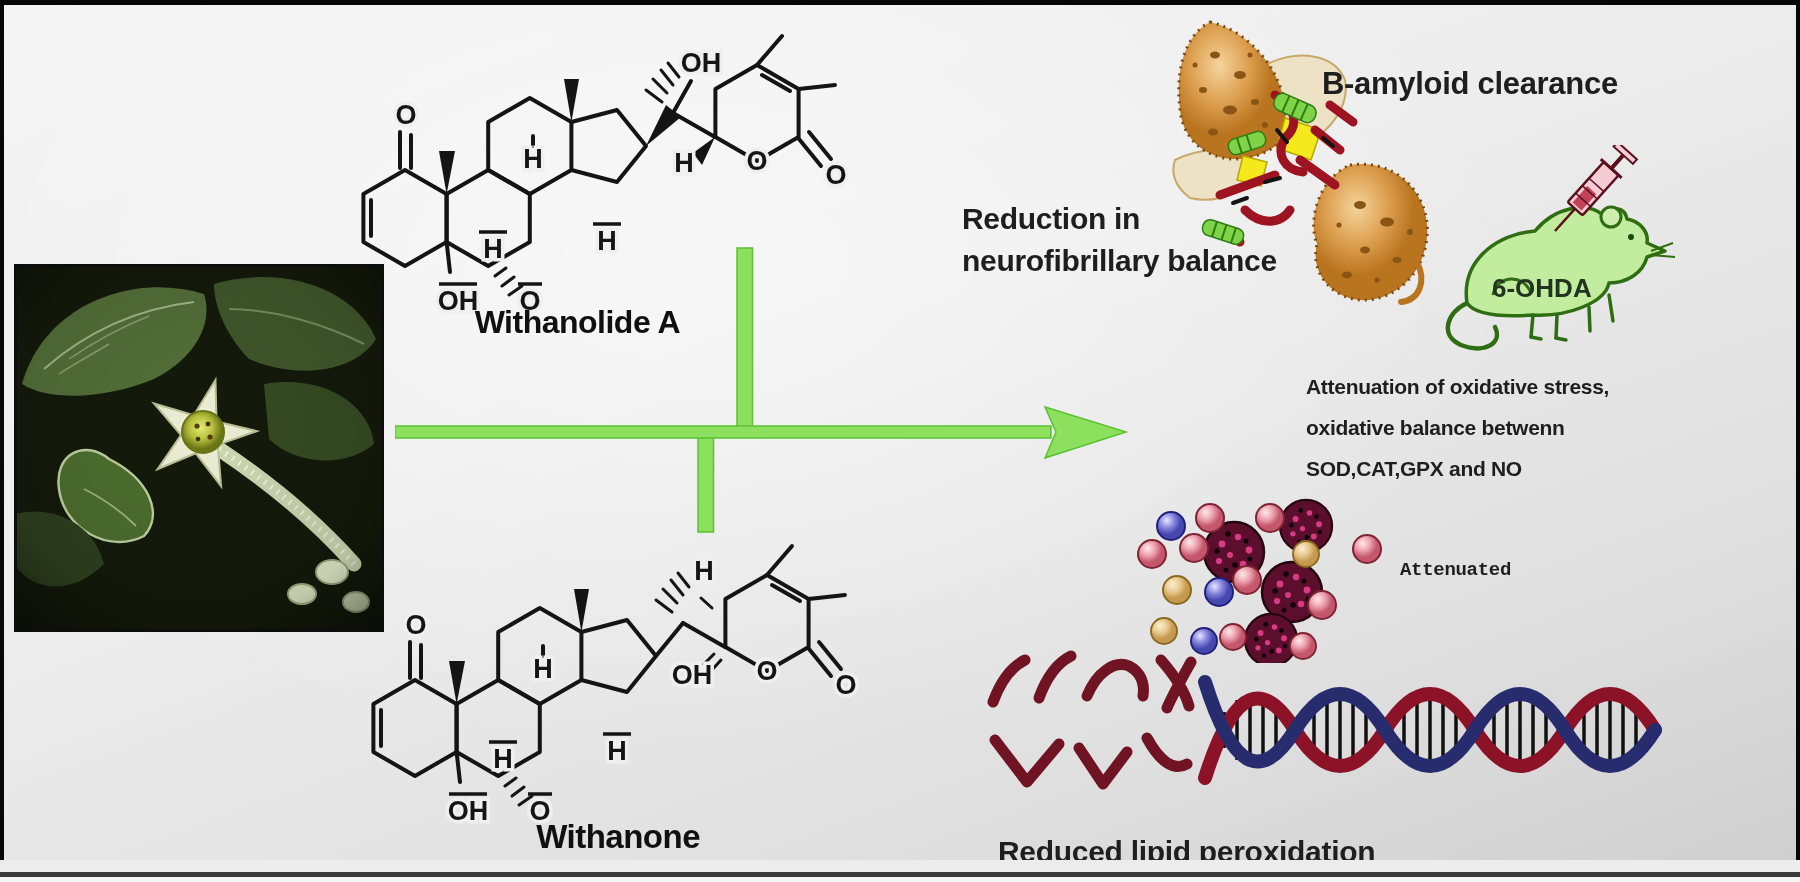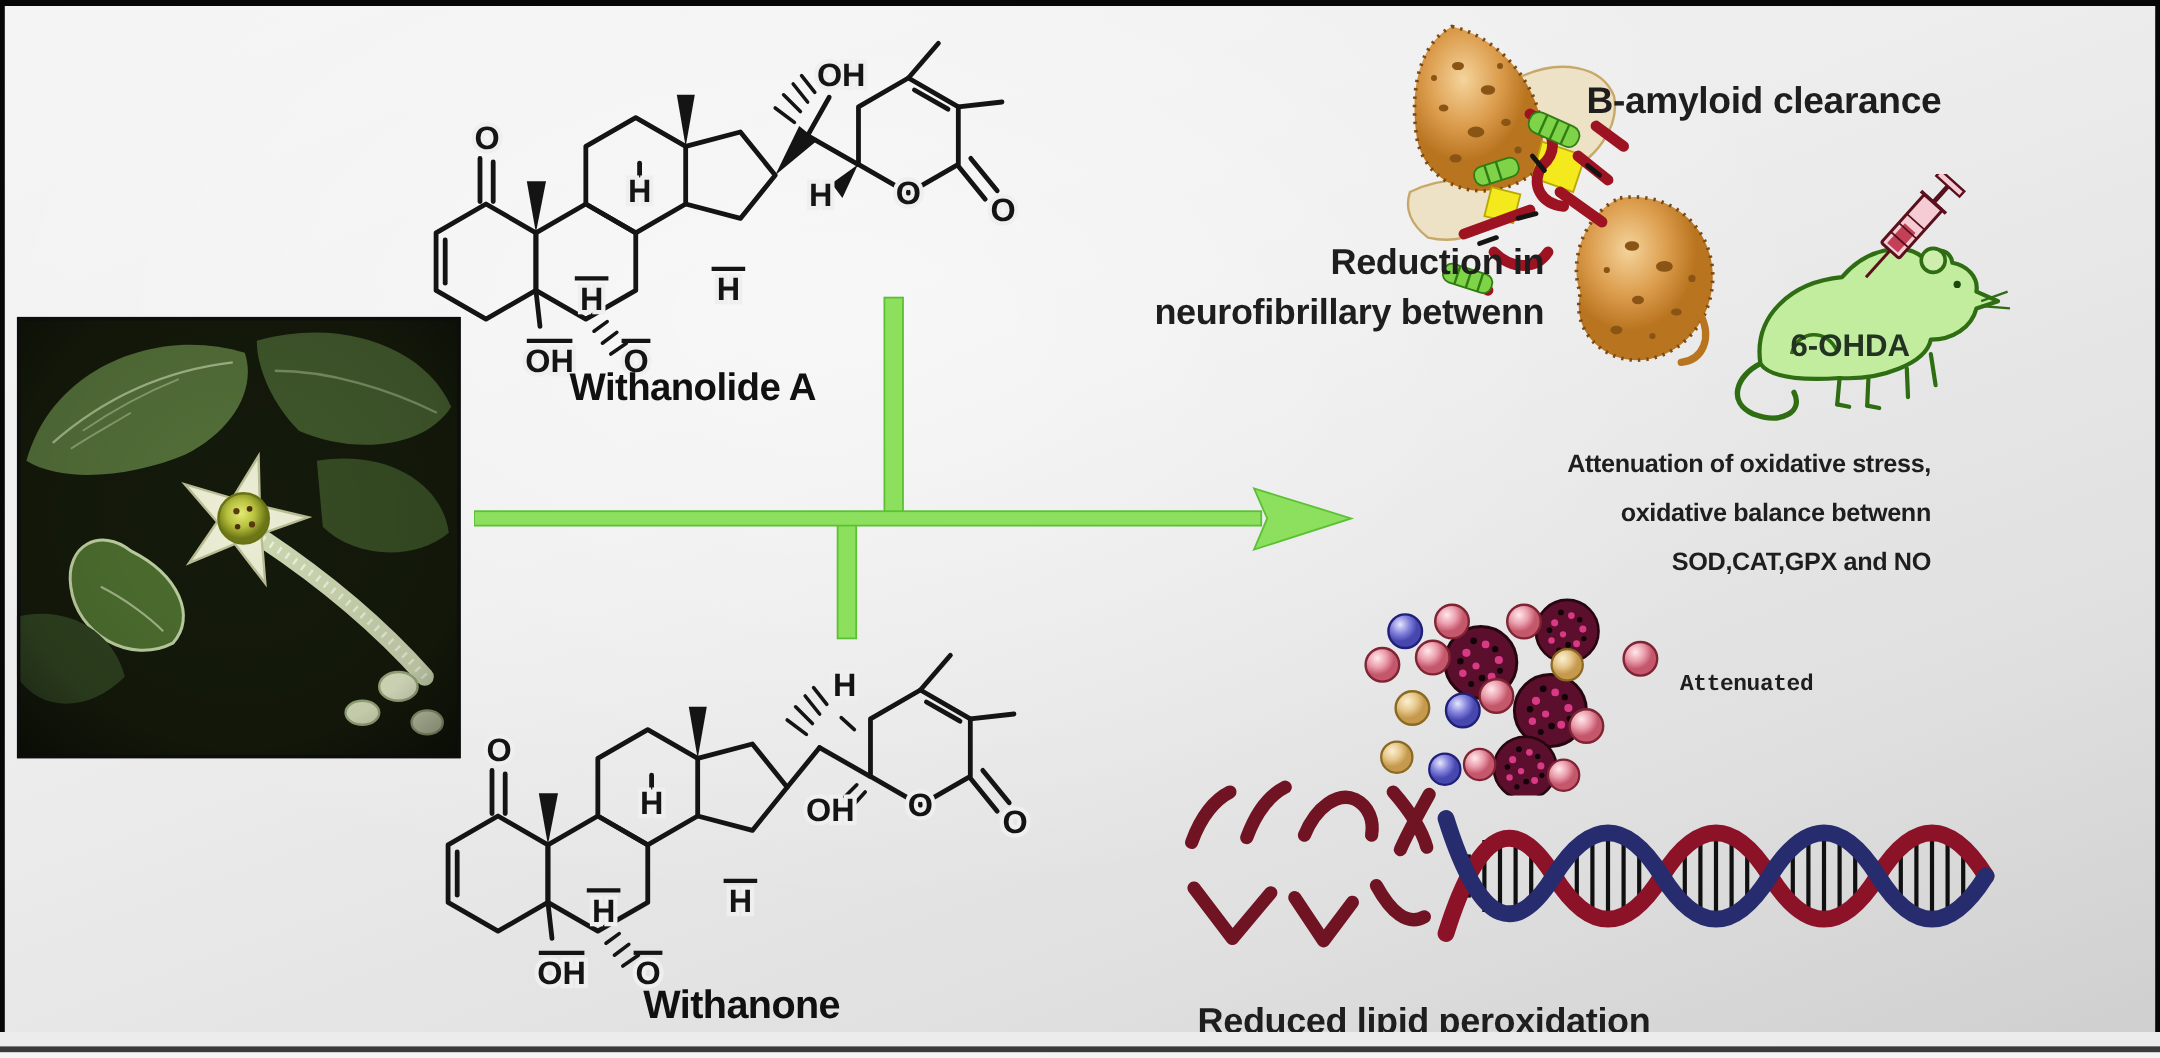--- a/index.html
+++ b/index.html
@@ -9,21 +9,21 @@
   #canvas{
     position:relative;width:1800px;height:882px;overflow:hidden;
     background:
       radial-gradient(ellipse 1200px 700px at 38% 30%, rgba(255,255,255,.55), rgba(255,255,255,0) 70%),
       linear-gradient(160deg,#f4f4f4 0%,#ededed 40%,#e0e0e1 75%,#cecece 100%);
     font-family:"Liberation Sans","DejaVu Sans",sans-serif;
   }
   .abs{position:absolute;}
   .txt{
     position:absolute;font-weight:bold;color:var(--text,#1e1e1e);
-    white-space:nowrap;letter-spacing:-0.3px;text-align:right;
+    white-space:nowrap;letter-spacing:-0.3px;
   }
   .cmpd-label{
     position:absolute;text-align:right;font-weight:bold;color:#101010;
     white-space:nowrap;letter-spacing:-0.5px;
   }
   svg text{font-family:"Liberation Sans","DejaVu Sans",sans-serif;}
   .frame{position:absolute;background:#070707;}
 </style>
 </head>
 <body>
@@ -411,21 +411,21 @@
     </g>
 
     <path d="M230,138 C260,42 290,42 320,90 C350,138 380,138 410,90 C440,42 470,42 500,90 C530,138 560,138 590,90 C620,42 650,42 680,90" fill="none" stroke="#8c1228" stroke-width="14" stroke-linecap="round"></path>
     <path d="M230,42 C260,138 290,138 320,90 C350,42 380,42 410,90 C440,138 470,138 500,90 C530,42 560,42 590,90 C620,138 650,138 680,90" fill="none" stroke="#272c6e" stroke-width="14" stroke-linecap="round"></path>
   </svg>
 
   <div class="txt" style="left:1322px;top:66px;font-size:31px;">B-amyloid clearance</div>
 
   <div class="txt" style="left:962px;top:198px;font-size:30px;line-height:42px;">
     <div>Reduction in</div>
-    <div>neurofibrillary betwenn</div>
+    <div>neurofibrillary balance</div>
   </div>
 
   <div class="txt" style="left:1306px;top:366px;font-size:21px;line-height:41px;">
     <div>Attenuation of oxidative stress,</div>
     <div>oxidative balance betwenn</div>
     <div>SOD,CAT,GPX and NO</div>
   </div>
 
   <div class="txt" style="left:1400px;top:549px;font-size:19px;line-height:42px;font-family:Liberation Mono, monospace;">
     <div>Attenuated</div>

